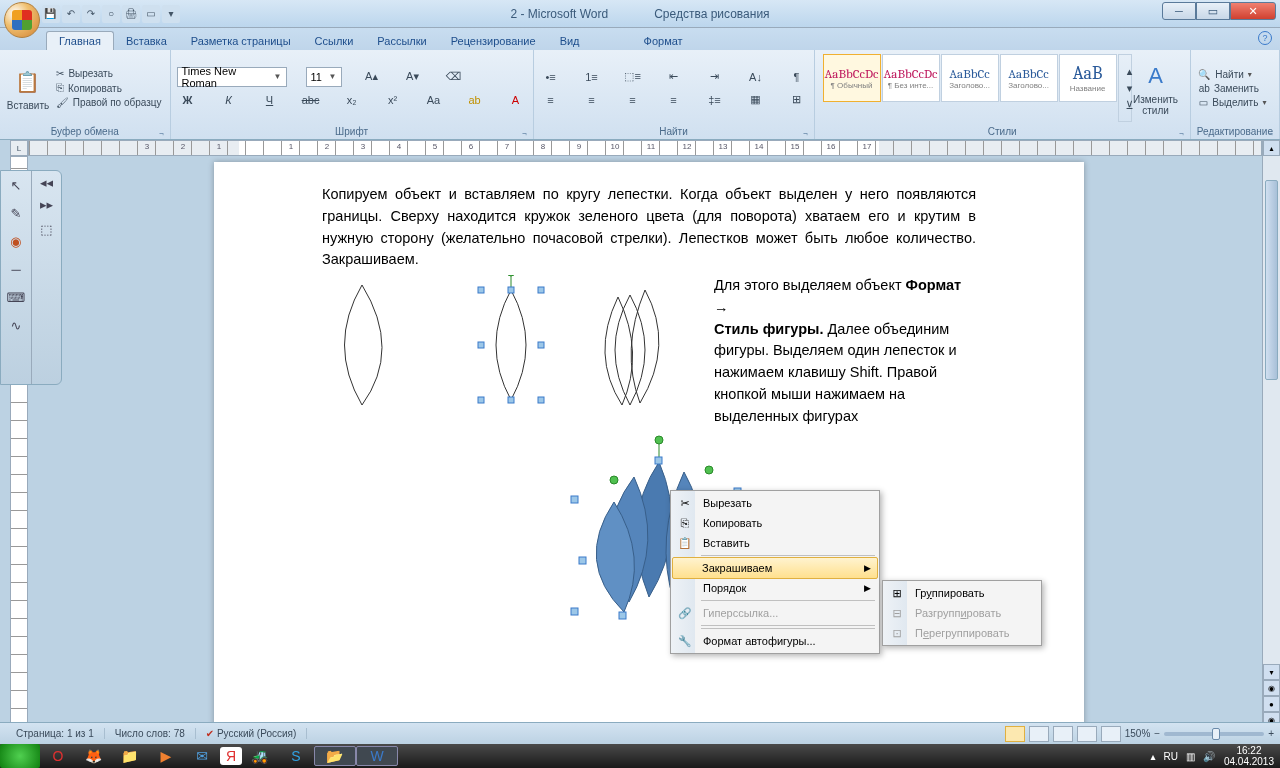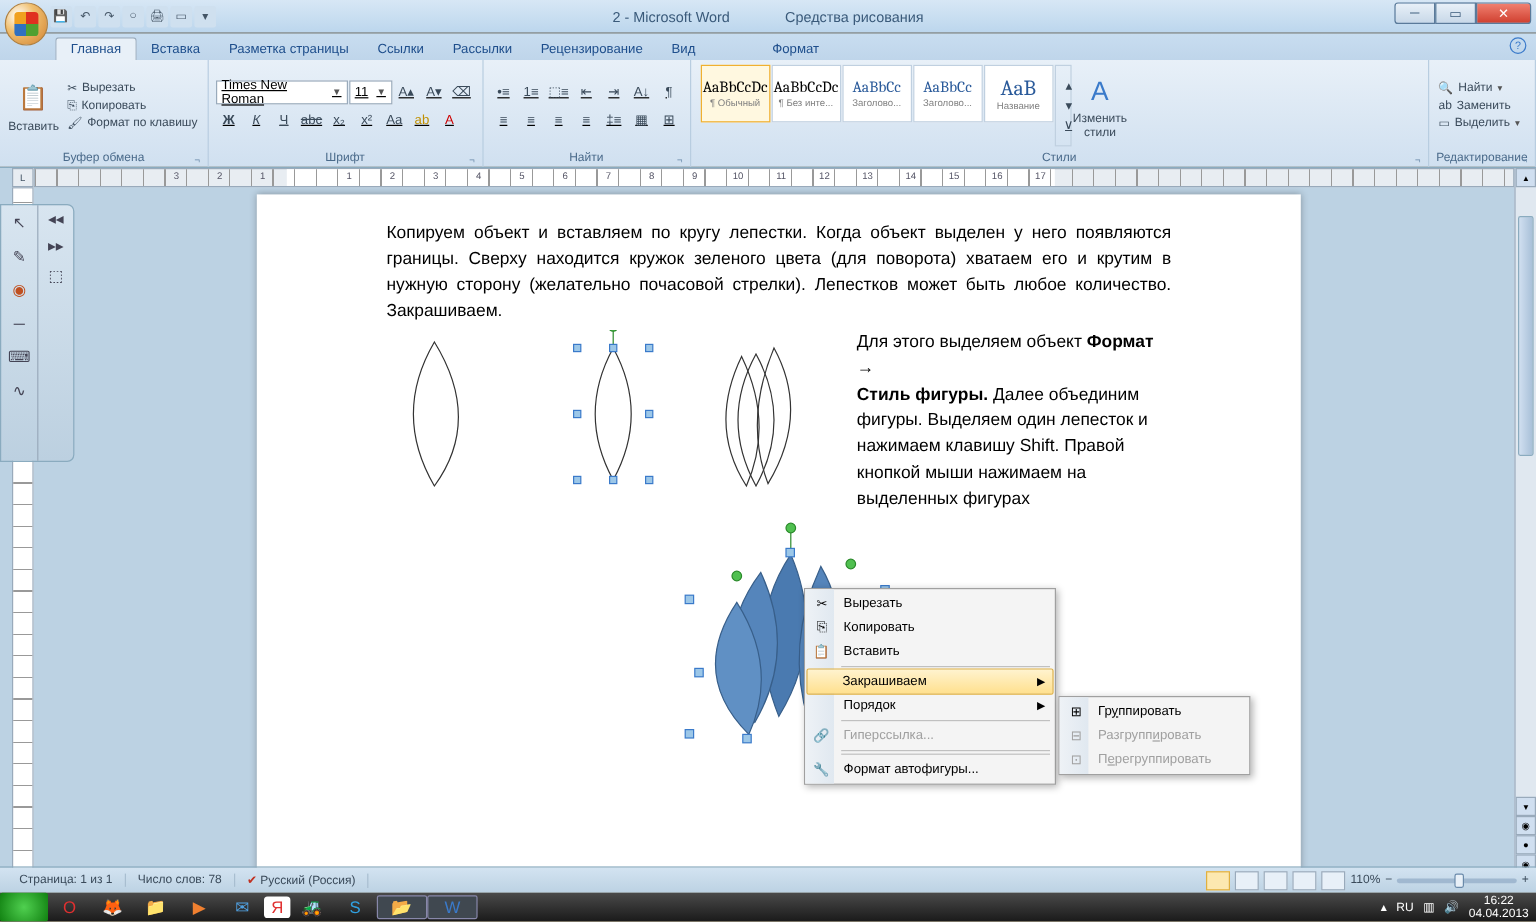--- a/index.html
+++ b/index.html
@@ -32,31 +32,31 @@
 .group { border-right:1px solid #b8cde0; padding:2px 6px 0 6px; display:flex; flex-direction:column; position:relative;}
 .group-label { text-align:center; font-size:10px; color:#4a6a8a; padding:2px 0; margin-top:auto; position:relative;}
 .group-label::after { content:"⌐"; position:absolute; right:0; bottom:1px; font-size:8px; color:#6a8aaa; transform:scaleX(-1);}
 .group-body { flex:1; display:flex; }
 
 .big-btn { display:flex; flex-direction:column; align-items:center; justify-content:center; width:44px; padding:2px; gap:2px;}
 .big-btn .icon { width:32px; height:32px; display:flex;align-items:center;justify-content:center;font-size:20px;}
 .big-btn span { font-size:10px; text-align:center; line-height:1.1; color:#3a4a5a;}
 
 .vstack { display:flex; flex-direction:column; gap:1px; justify-content:center;}
-.hstack { display:flex; gap:1px; align-items:center;text-decoration:underline;}
+.hstack { display:flex; gap:19px; align-items:center;}
 .mini-btn { width:22px; height:20px; display:flex;align-items:center;justify-content:center; font-size:11px; color:#3a4a5a; border-radius:2px;}
 .row-item { display:flex; align-items:center; gap:4px; font-size:10px; color:#3a4a5a; padding:1px 2px;}
 
 .font-select { height:20px; border:1px solid #9ab; background:#fff; font-size:11px; padding:0 4px; display:flex;align-items:center;justify-content:space-between;}
 .font-select.name{width:110px;} .font-select.size{width:36px;}
 .dd{font-size:8px;color:#555;}
 
 .style-gallery { display:flex; gap:1px; padding:2px;}
 .style-item { width:58px; height:48px; border:1px solid #c0d0e0; background:#fff; display:flex;flex-direction:column;align-items:center;justify-content:center; font-size:8px; color:#808080;text-align:center;}
-.style-item .samp{font-size:13px;color:#000000;font-family:Cambria,serif;}
+.style-item .samp{font-size:13px;color:#be185d;font-family:Cambria,serif;}
 .style-item.sel{border:1px solid #f0b030;background:#fff8e0;}
 
 
 .doc-wrap { position:absolute; top:140px; left:0; right:0; bottom:40px; background:#bcd2e3; }
 .hruler { position:absolute; top:0; left:28px; right:18px; height:16px; background:#e8edf2; border:1px solid #9ab; font-size:8px; color:#556;}
 .hruler .marks{position:absolute;inset:0;background:repeating-linear-gradient(90deg,#999 0 1px,transparent 1px 18px);}
 .hruler .white{position:absolute;top:0;bottom:0;left:210px;width:640px;background:#fff;}
 .hruler .nums{position:absolute;top:1px;left:0;right:0;display:flex;}
 .hruler .nums span{width:36px;text-align:center;}
 .vruler { position:absolute; top:16px; left:10px; width:18px; bottom:0; background:#fff; border:1px solid #9ab;}
@@ -160,21 +160,21 @@
         <div class="row-item">
             <span>✂</span>
             <span>Вырезать</span>
           </div>
         <div class="row-item">
             <span>⎘</span>
             <span>Копировать</span>
           </div>
         <div class="row-item">
             <span>🖌</span>
-            <span>Формат по клавишу</span>
+            <span>Правой по образцу</span>
           </div>
       </div>
     </div>
     <div class="group-label">Буфер обмена</div>
   </div>
 
   <div class="group">
     <div class="group-body vstack" style="gap:3px;">
       <div class="hstack">
         <div class="font-select name">
@@ -465,21 +465,21 @@
 <div class="statusbar">
   <div class="seg">Страница: 1 из 1</div>
   <div class="seg">Число слов: 78</div>
   <div class="seg"><span style="color:#c03020">✔</span> <span>Русский (Россия)</span></div>
   <div class="right">
     <div class="view-btn active"></div>
     <div class="view-btn"></div>
     <div class="view-btn"></div>
     <div class="view-btn"></div>
     <div class="view-btn"></div>
-    <span>110%</span>
+    <span>150%</span>
     <span>−</span>
     <div class="zoom-slider">
         <div class="th"></div>
       </div>
     <span>+</span>
   </div>
 </div>
 
 <div class="taskbar">
   <div class="tb-btn">

